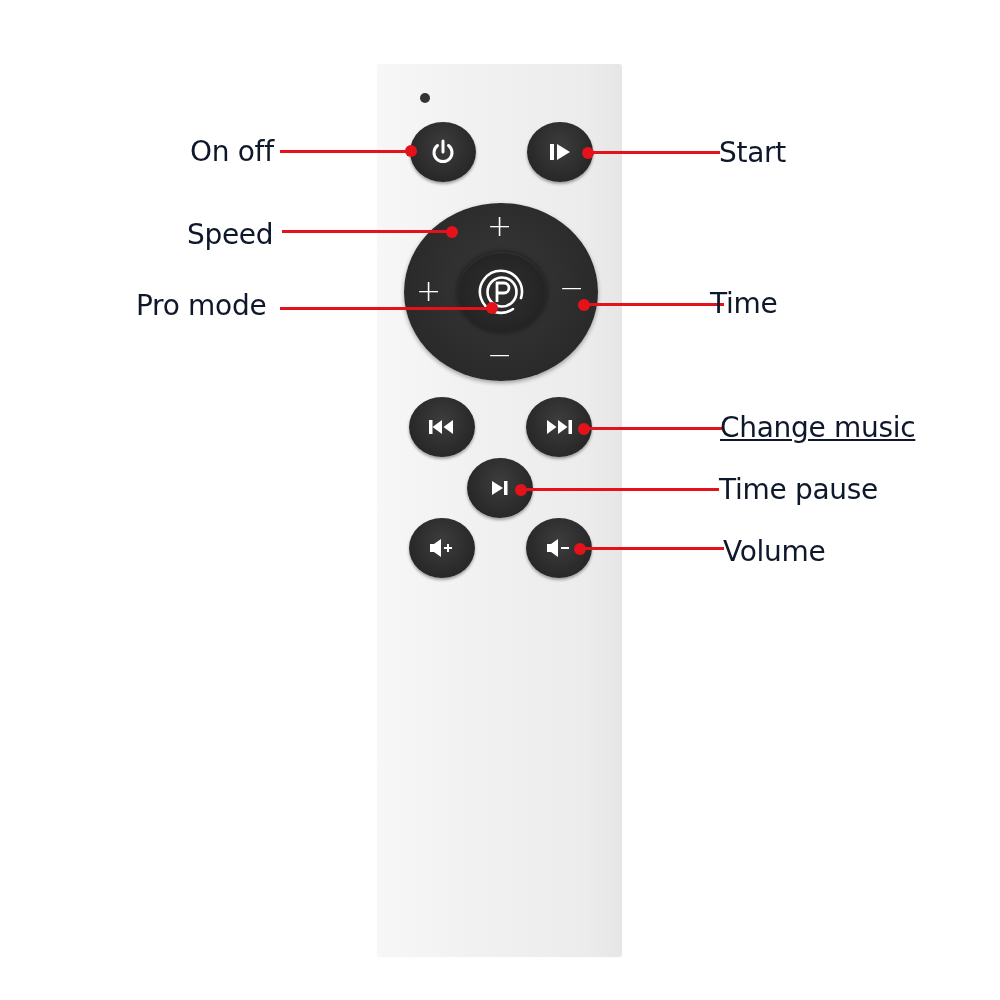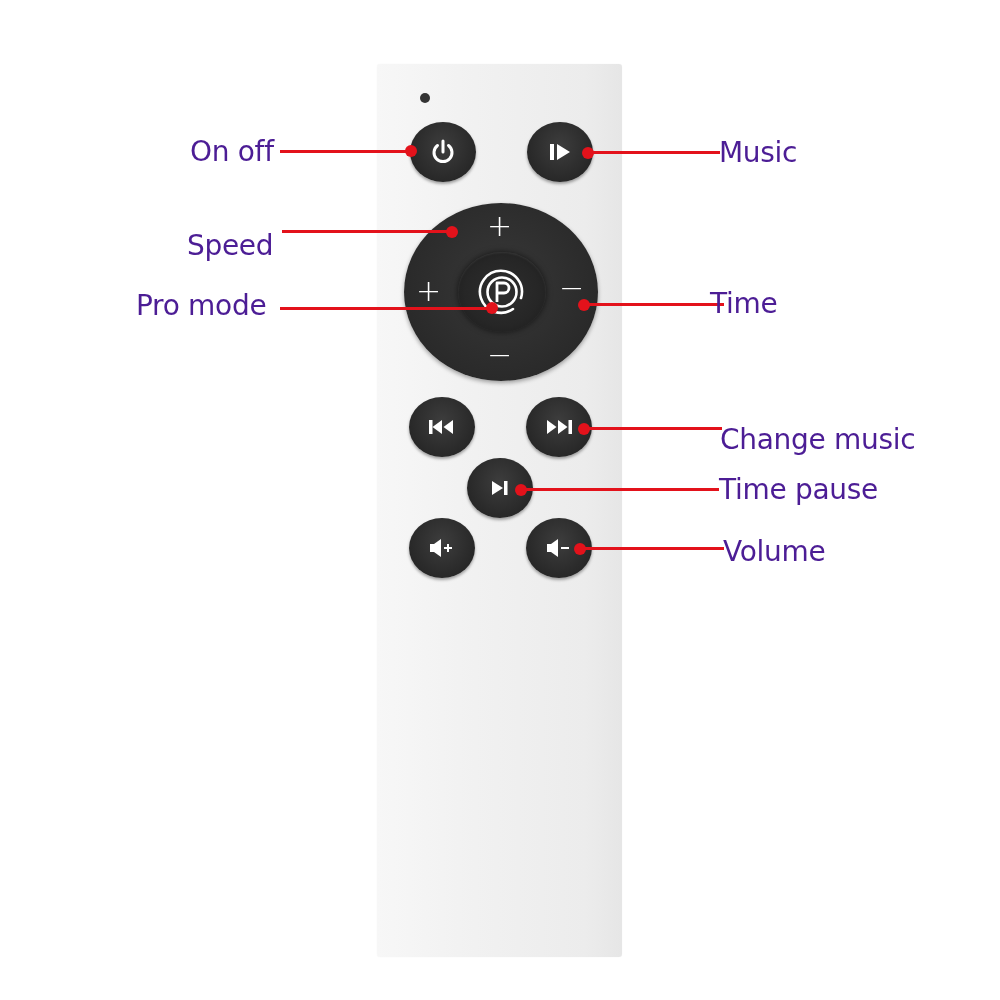--- a/index.html
+++ b/index.html
@@ -14,21 +14,21 @@
          box-shadow:0 2px 3px rgba(0,0,0,0.35); display:flex; align-items:center; justify-content:center; }
   .dpad { position:absolute; left:404px; top:203px; width:194px; height:178px; border-radius:50%;
           background:radial-gradient(ellipse at 50% 45%,#383838 0%,#2a2a2a 70%,#1c1c1c 100%);
           box-shadow:0 2px 4px rgba(0,0,0,0.35); }
   .dpad-center { position:absolute; left:458px; top:252px; width:88px; height:80px; border-radius:50%;
           background:radial-gradient(ellipse at 50% 50%,#2e2e2e 0%,#262626 60%,#1a1a1a 100%);
           box-shadow:0 0 6px rgba(0,0,0,0.6), inset 0 1px 2px rgba(255,255,255,0.08);
           display:flex; align-items:center; justify-content:center; }
   .dsym { position:absolute; color:#fff; font-size:30px; line-height:30px; font-weight:300;
           font-family:"DejaVu Sans", sans-serif; }
-  .label { position:absolute; color:#4c1d95; font-size:28px; line-height:32px;
+  .label { position:absolute; color:#0f172a; font-size:28px; line-height:32px;
            font-family:"DejaVu Sans", "Liberation Sans", sans-serif; letter-spacing:-0.3px; white-space:nowrap; }
   .line { position:absolute; height:3px; background:#e3121b; }
   .dot { position:absolute; width:12px; height:12px; border-radius:50%; background:#e3121b; }
 </style>
 </head>
 <body>
 
 <div class="remote"></div>
 <div class="led"></div>
 
@@ -95,39 +95,39 @@
     <rect x="3" y="7" width="4" height="8" fill="#fff"></rect>
     <polygon points="7,7 14,2 14,20 7,15" fill="#fff"></polygon>
     <line x1="17" y1="11" x2="25" y2="11" stroke="#fff" stroke-width="2"></line>
   </svg>
 </div>
 
 <div class="label" style="left:190px;top:136px;">On off</div>
 <div class="line" style="left:280px;top:150px;width:131px;"></div>
 <div class="dot" style="left:405px;top:145px;"></div>
 
-<div class="label" style="left:187px;top:230px;">Speed</div>
+<div class="label" style="left:187px;top:219px;">Speed</div>
 <div class="line" style="left:282px;top:230px;width:170px;"></div>
 <div class="dot" style="left:446px;top:226px;"></div>
 
 <div class="label" style="left:136px;top:290px;text-align:right;">Pro mode</div>
 <div class="line" style="left:280px;top:307px;width:212px;"></div>
 <div class="dot" style="left:486px;top:302px;"></div>
 
 <div class="dot" style="left:582px;top:147px;"></div>
 <div class="line" style="left:588px;top:151px;width:132px;"></div>
-<div class="label" style="left:719px;top:137px;">Music</div>
+<div class="label" style="left:719px;top:137px;">Start</div>
 
 <div class="dot" style="left:578px;top:299px;"></div>
 <div class="line" style="left:584px;top:303px;width:140px;"></div>
 <div class="label" style="left:710px;top:288px;">Time</div>
 
 <div class="dot" style="left:578px;top:423px;"></div>
 <div class="line" style="left:584px;top:427px;width:138px;"></div>
-<div class="label" style="left:720px;top:424px;">Change music</div>
+<div class="label" style="left:720px;top:412px;text-decoration:underline;">Change music</div>
 
 <div class="dot" style="left:515px;top:484px;"></div>
 <div class="line" style="left:521px;top:488px;width:198px;"></div>
 <div class="label" style="left:719px;top:474px;">Time pause</div>
 
 <div class="dot" style="left:574px;top:543px;"></div>
 <div class="line" style="left:580px;top:547px;width:144px;"></div>
 <div class="label" style="left:723px;top:536px;">Volume</div>
 
 </body></html>

